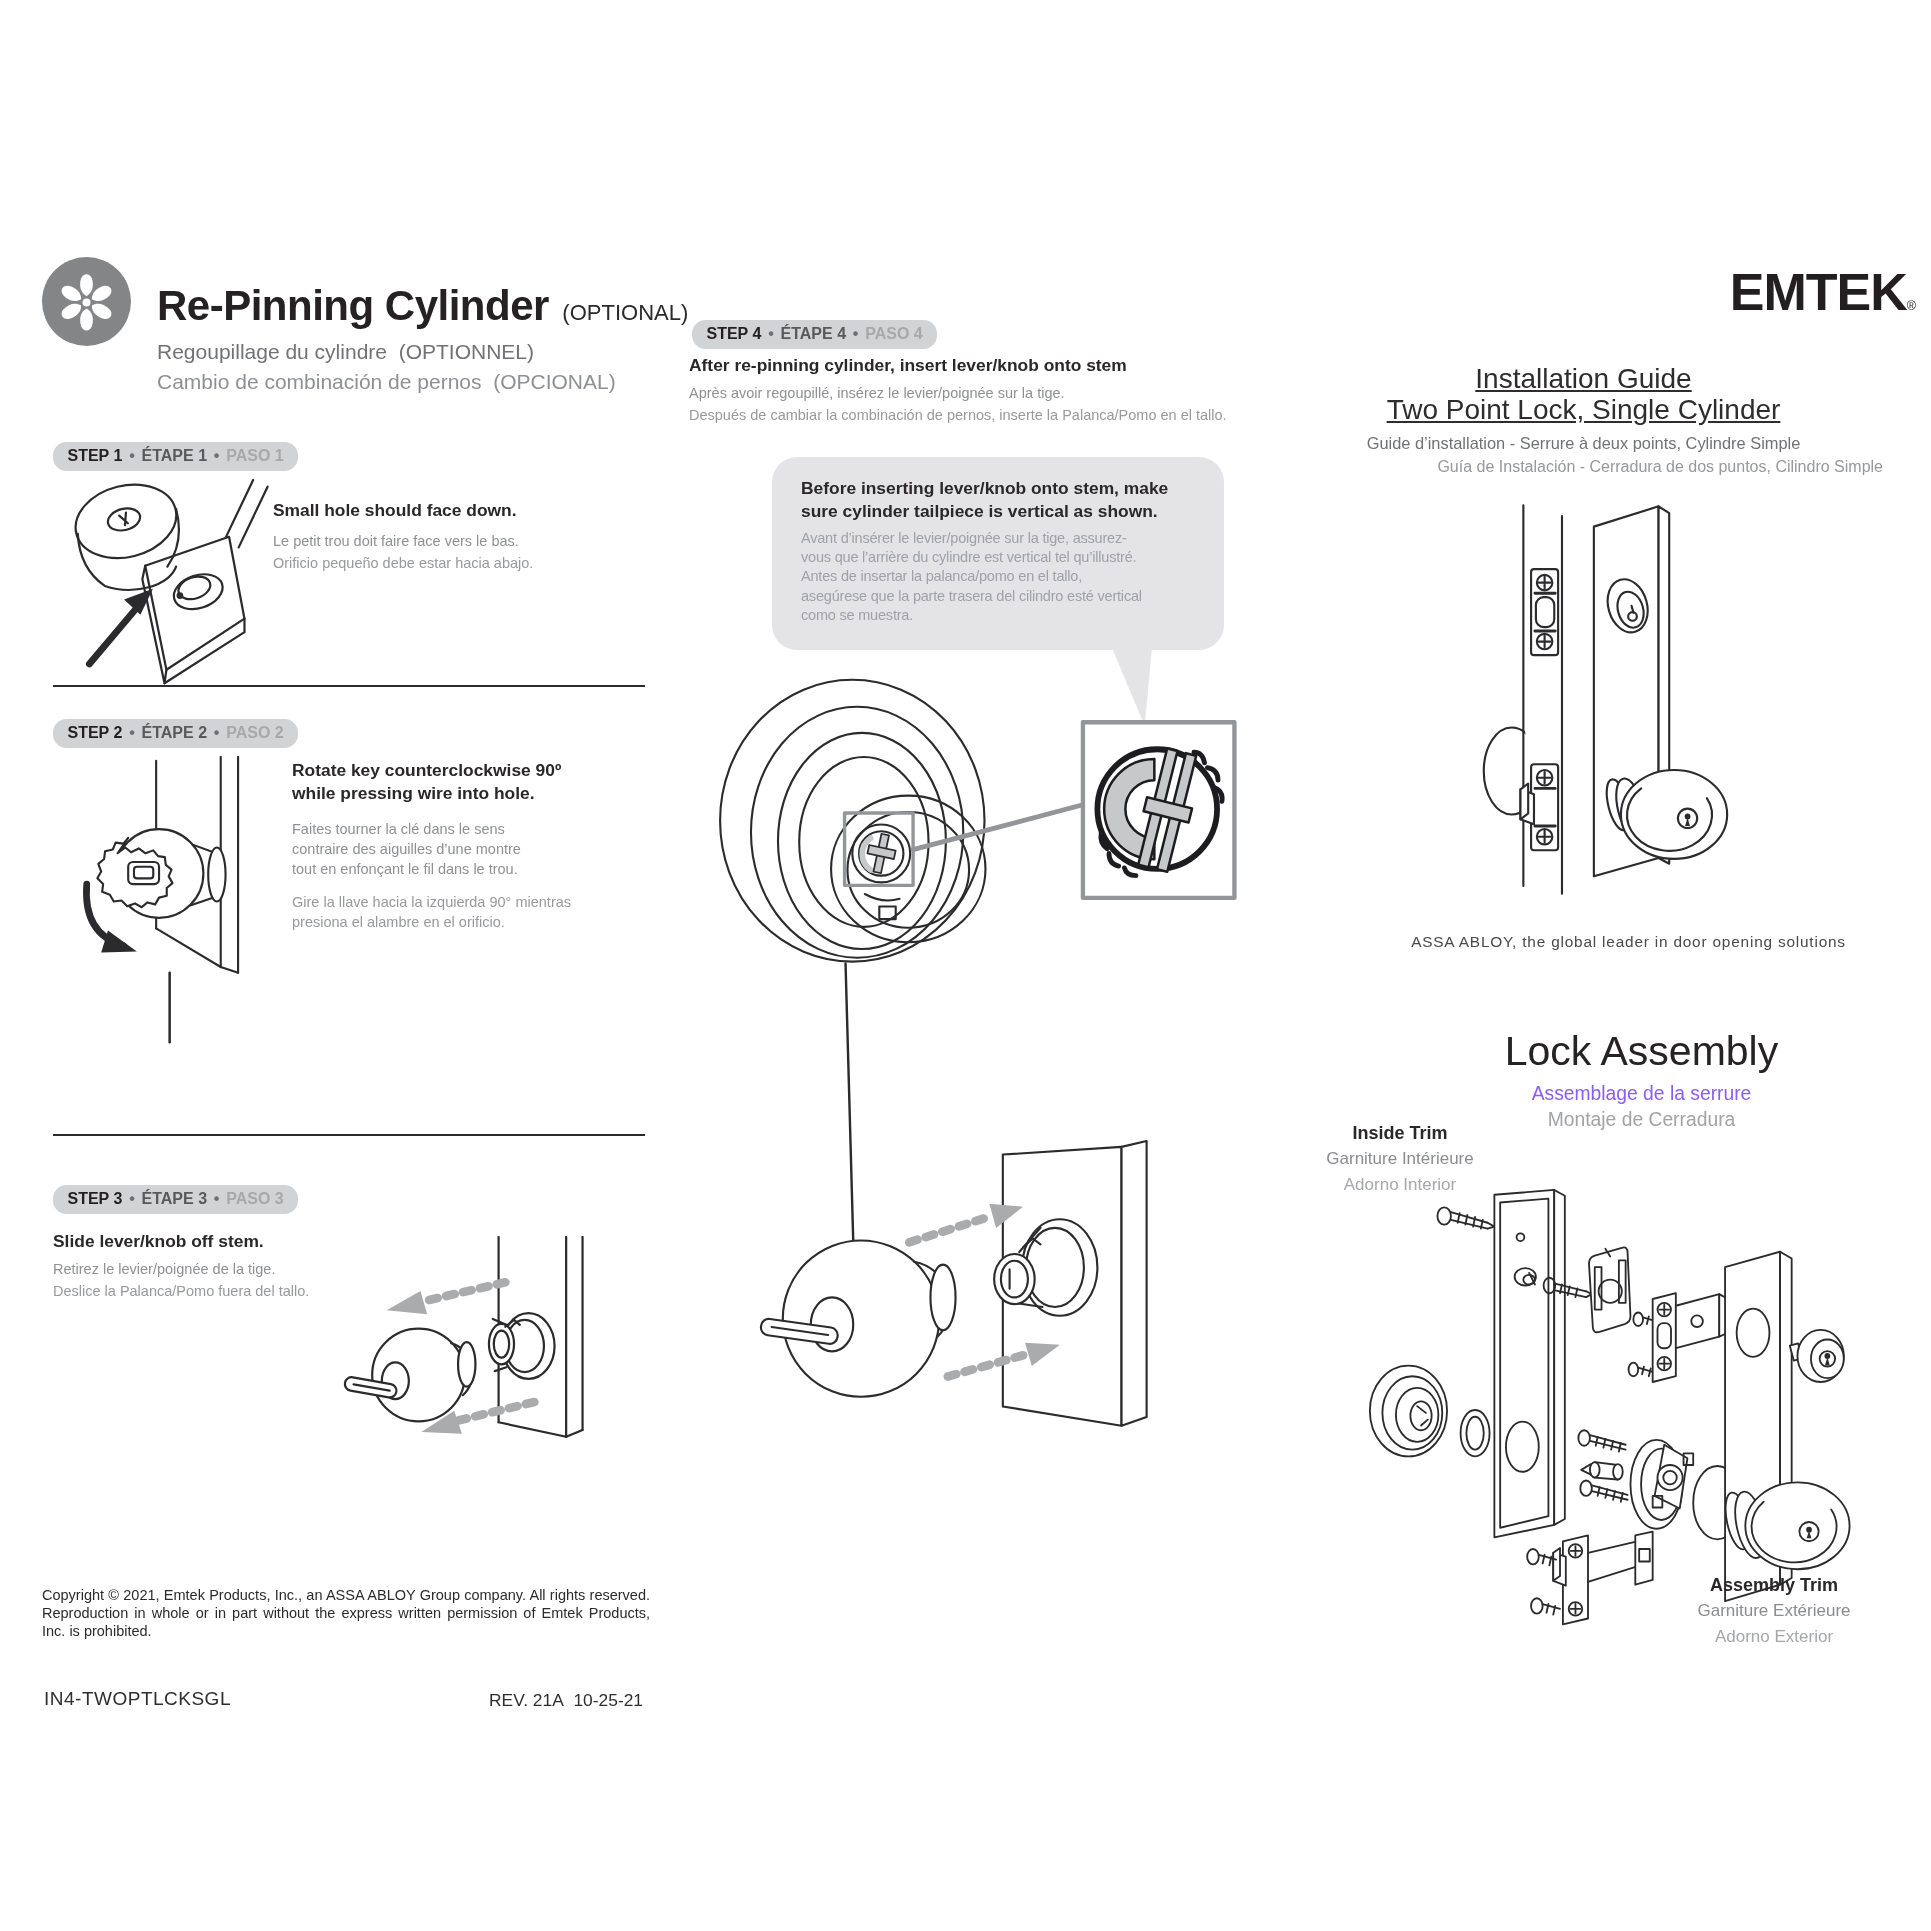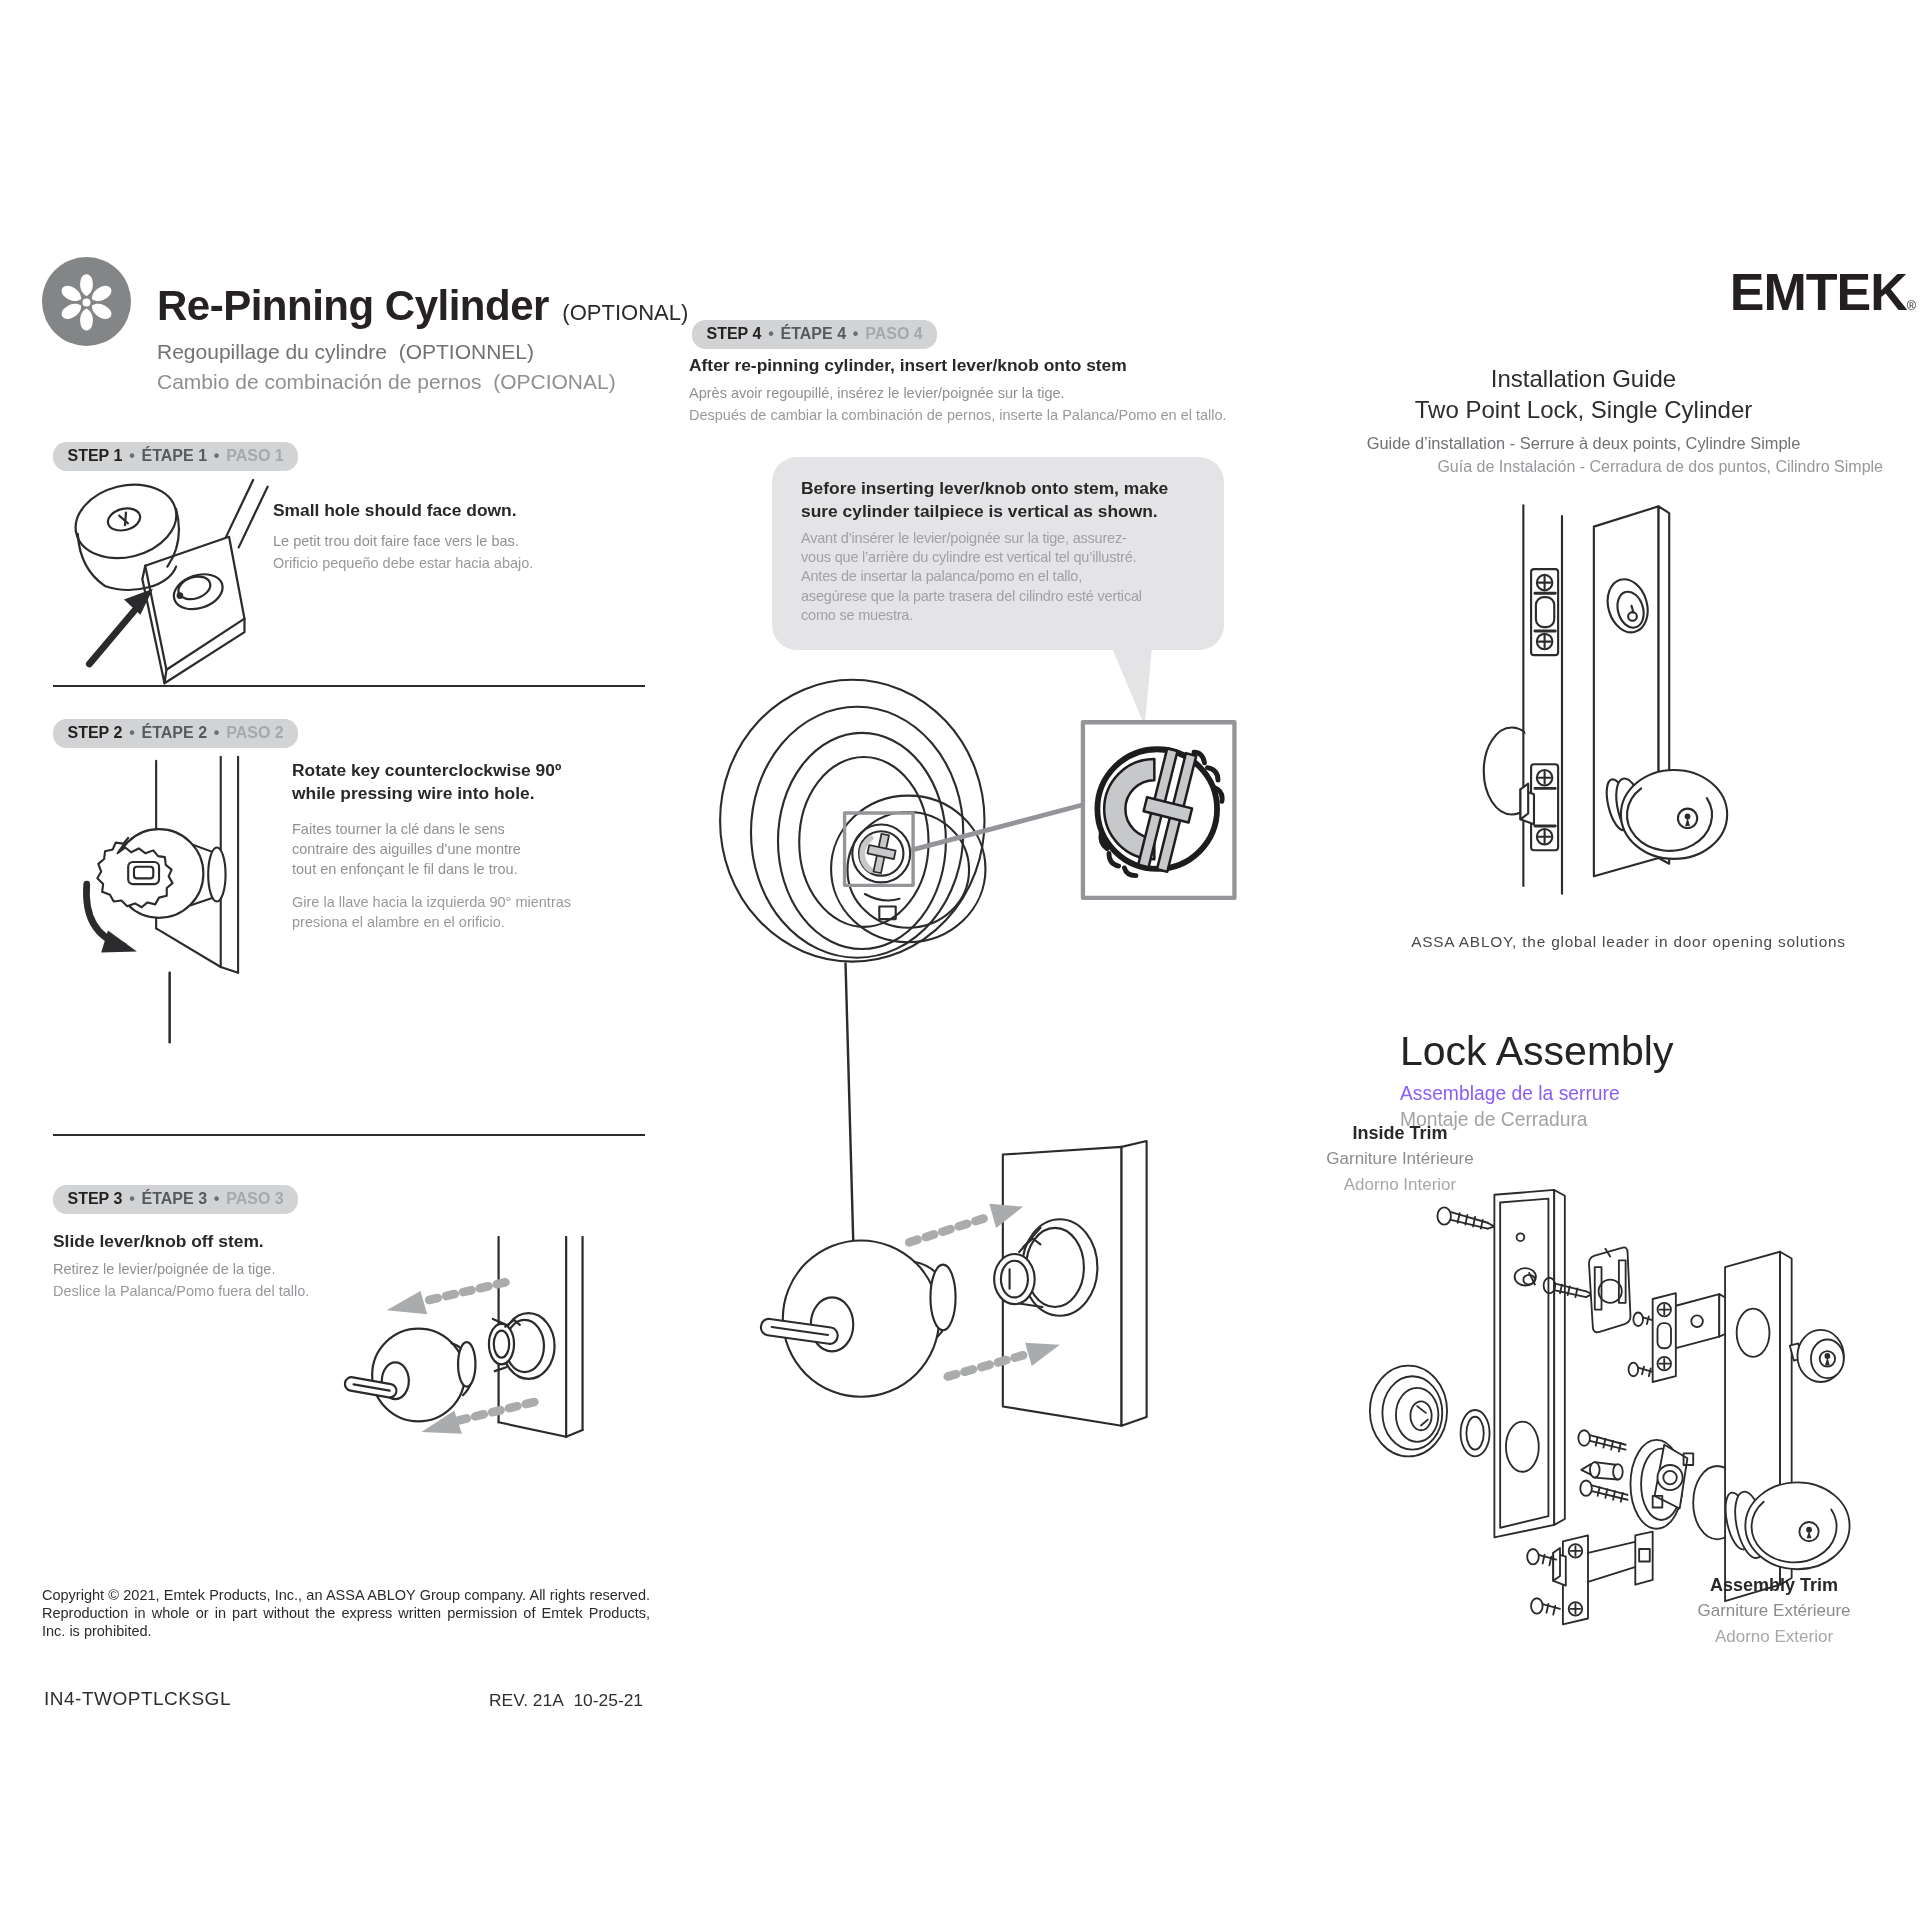--- a/index.html
+++ b/index.html
@@ -39,21 +39,21 @@
   .callout {
     position:absolute; left:772px; top:457px; width:452px; height:193px;
     background:#e4e4e6; border-radius:25px; padding:20px 17px 0 29px;
   }
   .callout-h { font-size:17.4px; font-weight:bold; color:#2a2729; line-height:23px; }
   .callout-b { font-size:14.5px; color:#9fa1a4; line-height:19.3px; margin-top:5.8px; letter-spacing:-0.2px; }
 
   
   .brand-word { font-size:52px; font-weight:bold; letter-spacing:-1px; color:#231f20; line-height:52px; }
   .brand-reg { font-size:12.6px; font-weight:normal; vertical-align:baseline; }
-  .guide-t { font-size:24px; color:#2e2c2d; line-height:31px; }
+  .guide-t { font-size:28px; color:#2e2c2d; line-height:31px;text-decoration:underline; }
   .guide-fr { font-size:16.4px; color:#6f7174; margin-top:8.7px; }
   .guide-es { font-size:16px; color:#96989b; margin-top:5.8px;text-align:right; }
   .tagline { font-size:15.4px; letter-spacing:0.8px; color:#48494b; }
   .asm-title { font-size:41px; color:#262324; line-height:44px; }
   .asm-fr { font-size:19.3px; color:#8b5cf6; margin-top:9.7px; }
   .asm-es { font-size:19.3px; color:#a1a3a6; margin-top:4.8px; }
   .trim-label { text-align:center; }
   .trim-en { font-size:18px; font-weight:bold; color:#2a2729; line-height:26px; }
   .trim-fr { font-size:17px; color:#8a8c8f; line-height:26px; }
   .trim-es { font-size:17px; color:#a5a7aa; line-height:25px; }
@@ -339,21 +339,21 @@
       <ellipse cx="1734" cy="843" rx="55" ry="46" fill="#fff"></ellipse>
       <path d="M1700,816 a44,37 0 1 0 68,10"></path>
       <circle cx="1748" cy="847" r="10"></circle>
       <circle cx="1748" cy="845" r="3" fill="#2b2b2d" stroke="none"></circle>
       <path d="M1748,846 l-2.5,9 h5 z" fill="#2b2b2d" stroke="none"></path>
     </svg>
   </div>
 
   <div class="abs tagline" style="left:1358px;top:933px;width:541px;text-align:center">ASSA ABLOY, the global leader in door opening solutions</div>
 
-  <div class="abs" style="left:1400px;top:1029px;width:483px;text-align:left">
+  <div class="abs" style="left:1400px;top:1029px;width:483px;text-align:center">
     <div class="asm-title">Lock Assembly</div>
     <div class="asm-fr">Assemblage de la serrure</div>
     <div class="asm-es">Montaje de Cerradura</div>
   </div>
 
   <div class="abs trim-label" style="left:1284px;top:1120px;width:232px">
     <div class="trim-en">Inside Trim</div>
     <div class="trim-fr">Garniture Intérieure</div>
     <div class="trim-es">Adorno Interior</div>
   </div>

